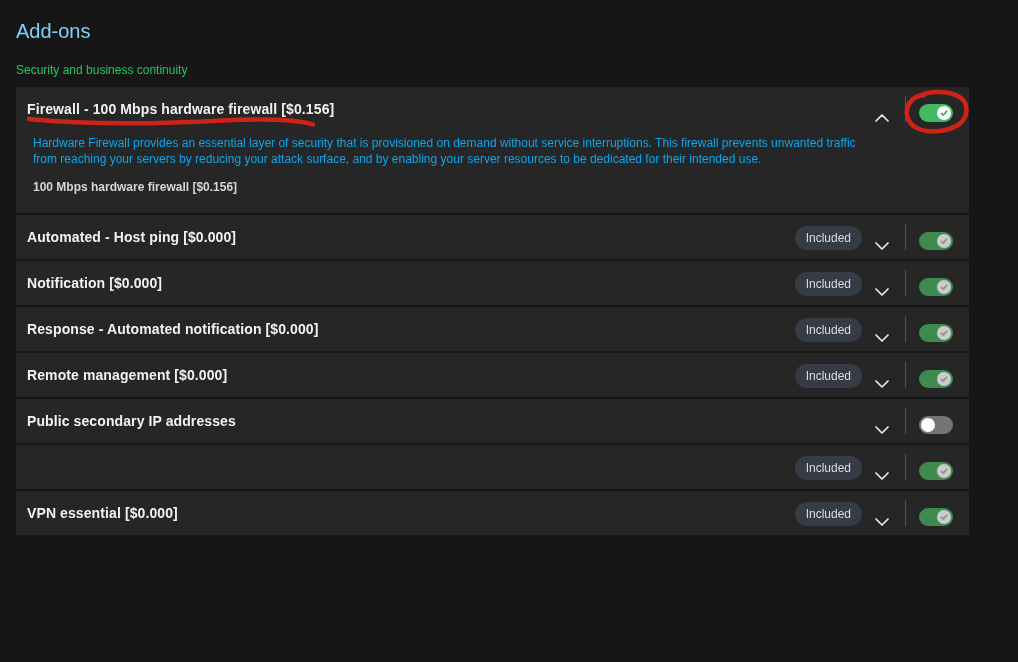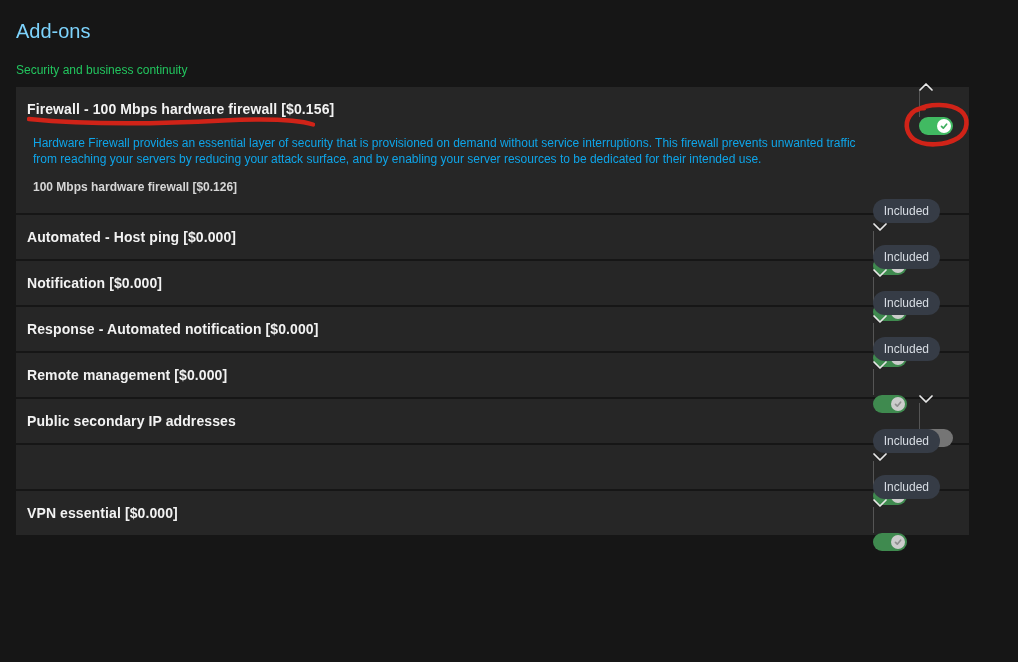--- a/index.html
+++ b/index.html
@@ -17,21 +17,21 @@
     font-size: 12px; line-height: 16px; color: #22c55e;
   }
   .section + .section .section-label { margin-top: 23px; margin-bottom: 8px; }
   .rows { width: 953px; }
   .addon { background: var(--row-bg, #262626); margin-bottom: 2px; }
   .row-header {
     display: flex; align-items: center; height: 44px;
     padding: 0 16px 0 11px; position: relative; cursor: pointer;
   }
   .row-title { font-size: 14px; font-weight: 700; color: #f2f2f2; letter-spacing: 0.1px; }
-  .controls { margin-left: auto; display: flex; align-items: flex-start; flex-direction: column; }
+  .controls { margin-left: auto; display: flex; align-items: flex-end; }
   .badge {
     background: var(--badge-bg, #363c46); color: #d8dde4;
     font-size: 12px; line-height: 24px; height: 24px;
     border-radius: 12px; padding: 0 11px; margin-right: 13px; white-space: nowrap;
   }
   .chev { margin-right: 16px; flex: none; }
   .chev.up { transform: rotate(180deg); }
   .vdiv { width: 1px; height: 26px; background: #555; margin-right: 13px; flex: none; }
   .toggle-wrap { position: relative; display: inline-block; width: 34px; height: 18px; }
   .toggle { position: absolute; inset: 0; border-radius: 9px; }
@@ -83,21 +83,21 @@
             </span>
           </span>
           <svg class="circle-svg" width="70" height="48" viewBox="0 0 70 48" fill="none">
             <path d="M16 8 C 28 1, 50 1.5, 60 9 C 68 15.5, 67.5 29, 57 36 C 45 43.5, 23 45, 12.5 37 C 4 30, 3.5 18.5, 11 11 C 14.5 7.5, 19 6, 23 6.2" style="stroke:var(--annotation-red,#d02318)" stroke-width="4.6" stroke-linecap="round"></path>
           </svg>
         </span>
       </div>
     </div>
     <div class="panel-body">
       <p class="desc">Hardware Firewall provides an essential layer of security that is provisioned on demand without service interruptions. This firewall prevents unwanted traffic from reaching your servers by reducing your attack surface, and by enabling your server resources to be dedicated for their intended use.</p>
-      <div class="option-label">100 Mbps hardware firewall [$0.126]</div>
+      <div class="option-label">100 Mbps hardware firewall [$0.156]</div>
     </div>
   </div>
         <div class="addon">
     <div class="row-header">
       <span class="row-title">Automated - Host ping [$0.000]</span>
 
       <div class="controls">
         <span class="badge">Included</span>
         <svg class="chev" width="14" height="8" viewBox="0 0 14 8" fill="none">
           <path d="M1 1 L7 7 L13 1" stroke="#e8e8e8" stroke-width="1.7" stroke-linecap="round" stroke-linejoin="round"></path>

